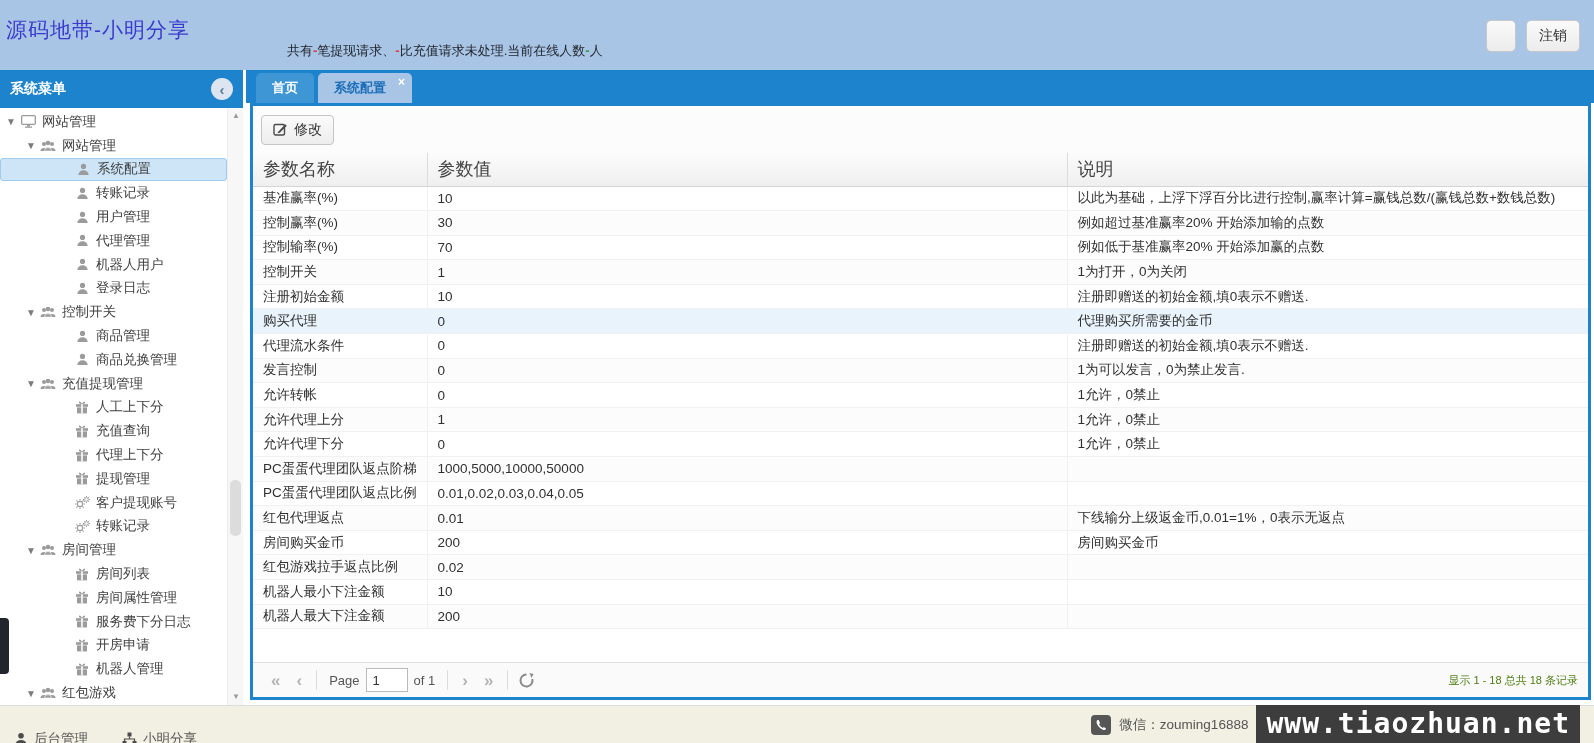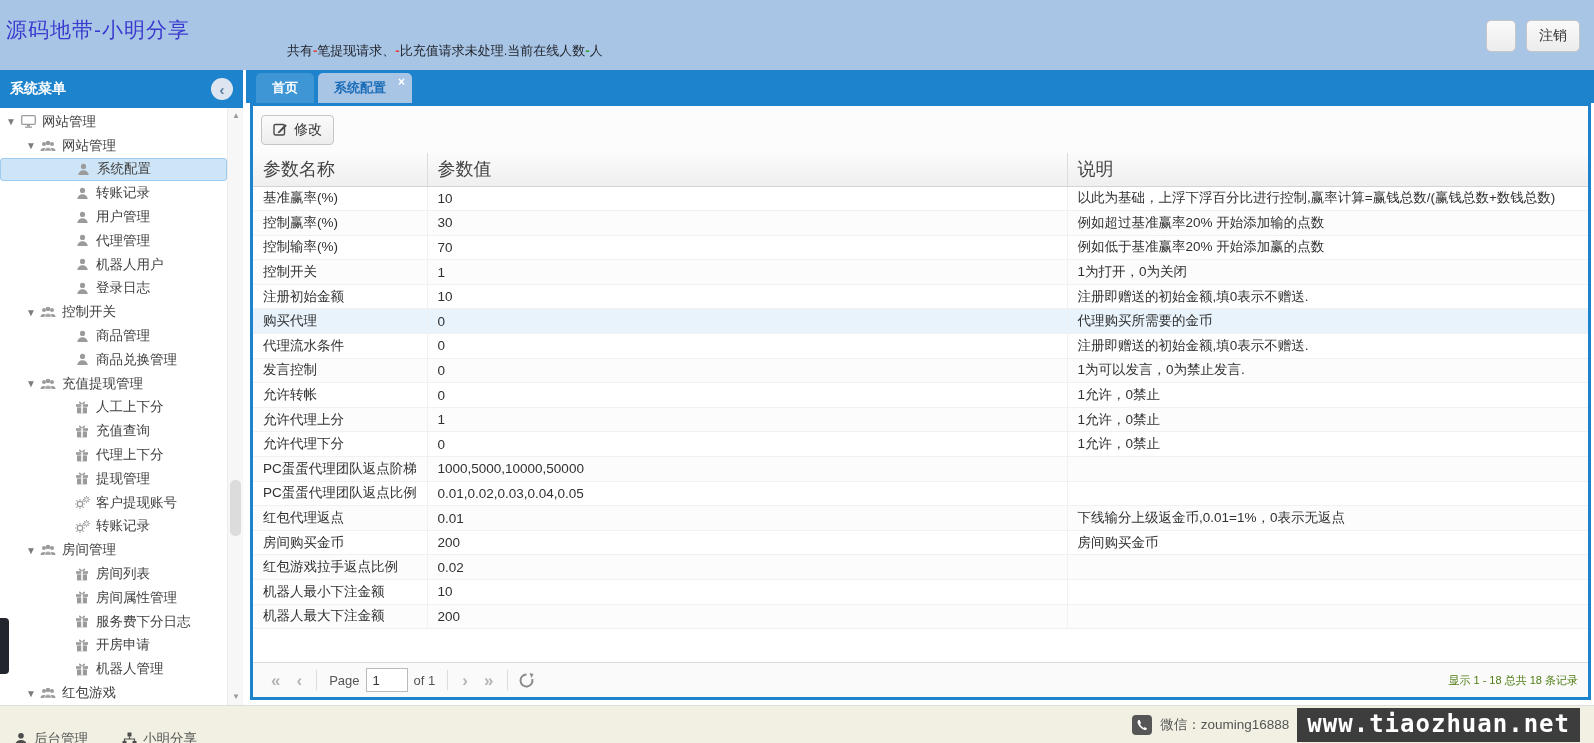--- a/index.html
+++ b/index.html
@@ -85,21 +85,21 @@
   .pg-summary { margin-left:auto; color:#4d7c0f; font-size:11px; }
 
   
   .footer { position:absolute; left:0; top:705px; width:1594px; height:38px; background:#f1f0e3; border-top:1px solid #ddd;
             display:flex; align-items:center; padding:0 14px; color:#555; }
   .foot-item { display:flex; align-items:center; gap:6px; margin-right:34px; font-size:13.5px; color:#555;margin-top:28px; }
   .foot-right { margin-left:auto; display:flex; align-items:center; gap:8px; }
   .phone-badge { width:20px; height:20px; border-radius:4px; background:#565656; display:flex; align-items:center; justify-content:center; }
   .wechat-text { font-size:13.5px; color:#555; }
   .watermark { background:#3d3d3d; color:#fff; font-family:"DejaVu Sans Mono","Liberation Mono",monospace;
-               font-size:24px; font-weight:bold; padding:2px 10px 4px 10px; letter-spacing:1px;text-align:right; }
+               font-size:28px; font-weight:bold; padding:2px 10px 4px 10px; letter-spacing:1px;text-align:right; }
 
   
   .edge-widget { position:absolute; left:0; top:618px; width:9px; height:56px; background:#23252c; border-radius:0 4px 4px 0; cursor:pointer; }
 
   svg { display:block; }
 </style>
 </head>
 <body>
 
 <div id="root">

